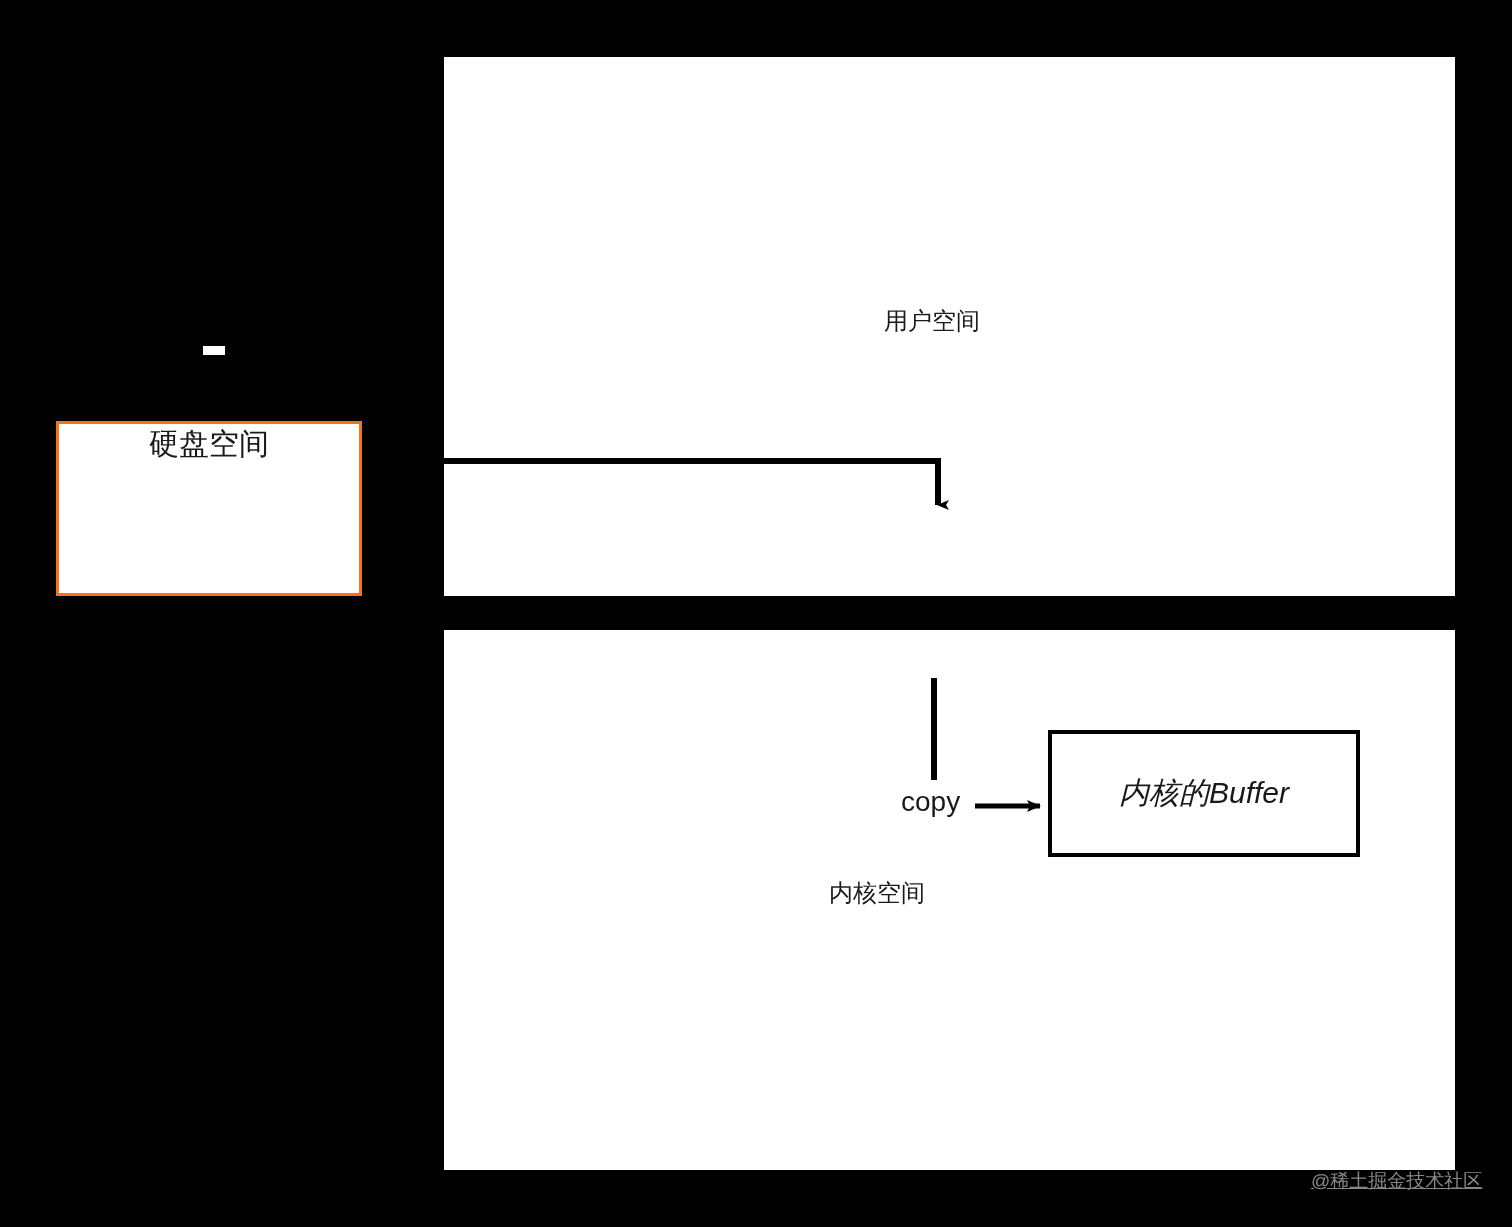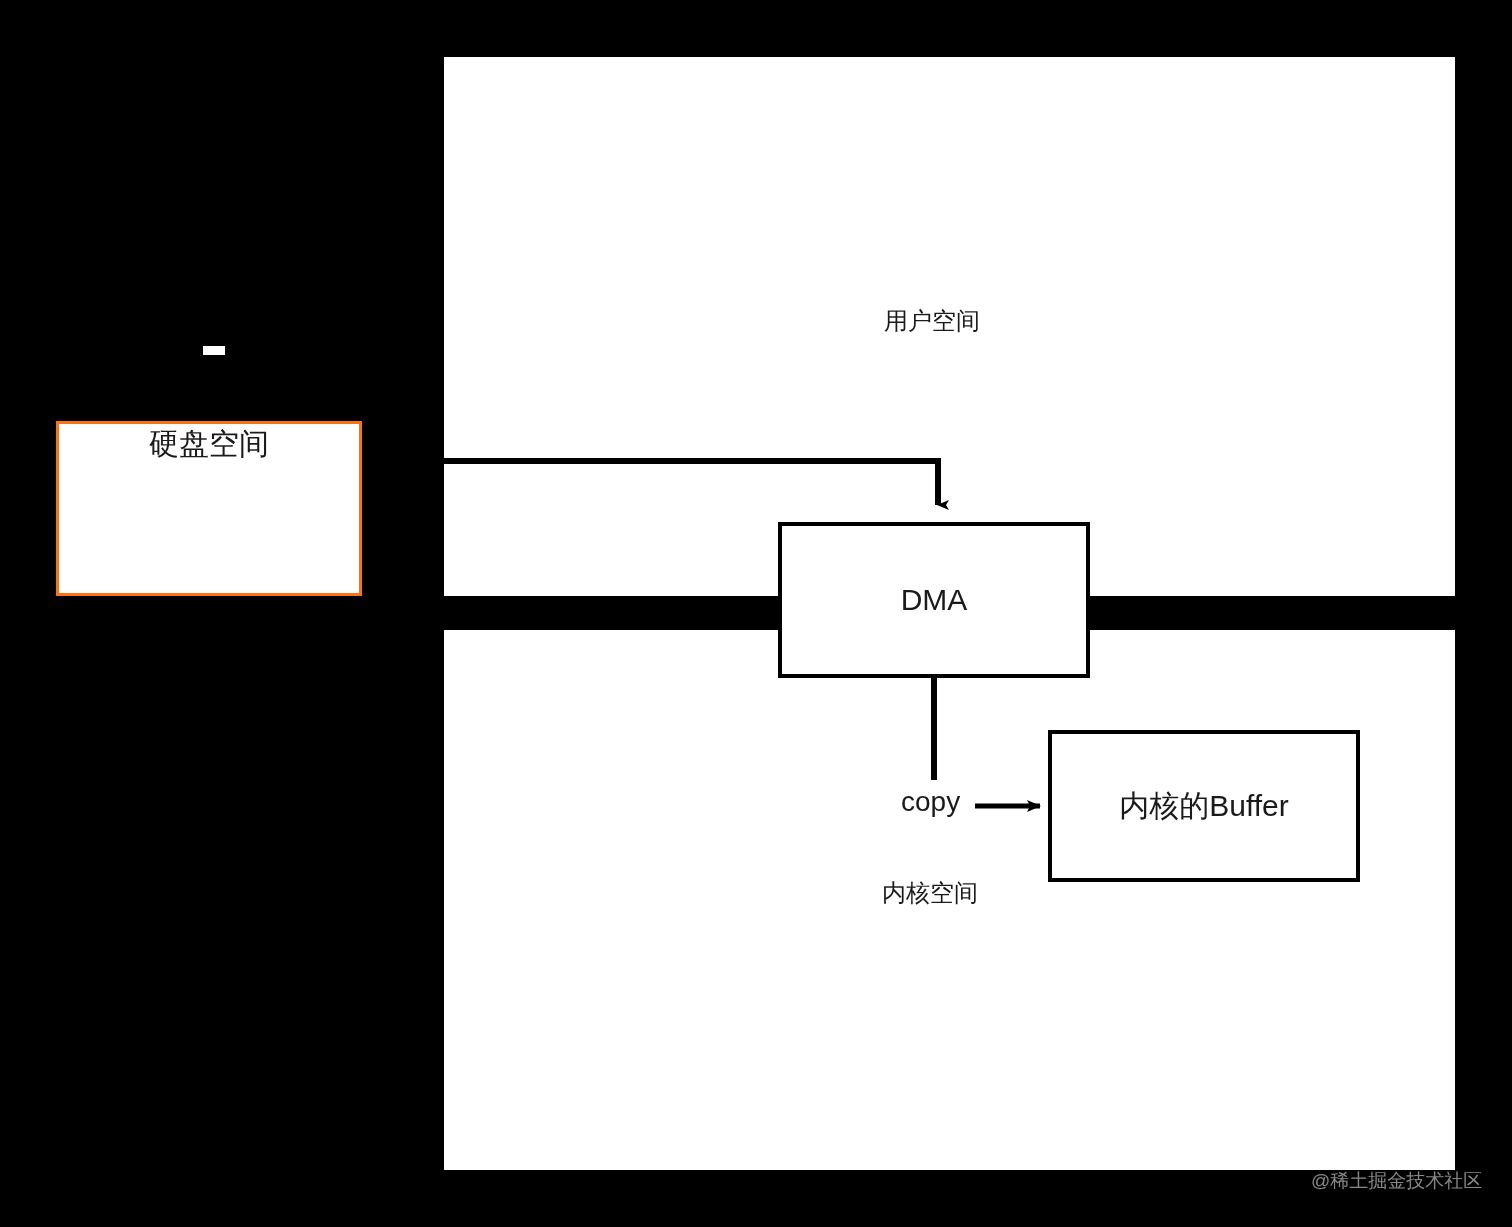--- a/index.html
+++ b/index.html
@@ -25,21 +25,21 @@
   #kernel-space-panel{ left: 444px; top: 630px; width: 1011px; height: 540px; }
 
   .space-label {
     position: absolute;
     color: #1a1a1a;
     font-size: 24px;
     line-height: 1;
     white-space: nowrap;
   }
   #user-space-label   { left: 884px; top: 309px; }
-  #kernel-space-label { left: 882px; top: 881px; }
+  #kernel-space-label { left: 829px; top: 881px; }
 
   
   #disk-box {
     position: absolute;
     left: 56px; top: 421px;
     width: 306px; height: 175px;
     background: #ffffff;
     border: 3px solid #f97316;
     box-sizing: border-box;
     display: flex;
@@ -90,28 +90,29 @@
     align-items: center;
     justify-content: center;
     z-index: 5;
   }
   #dma-box .box-text { font-size: 30px; color: #1a1a1a; }
 
   
   #kernel-buffer-box {
     position: absolute;
     left: 1048px; top: 730px;
-    width: 312px; height: 152px;
+    width: 312px; height: 127px;
     background: #ffffff;
     border: 4px solid #000000;
     box-sizing: border-box;
     display: flex;
     align-items: center;
     justify-content: center;
     z-index: 4;
+    font-style: italic;
   }
   #kernel-buffer-box .box-text { font-size: 30px; color: #1a1a1a; }
 
   
   #connectors {
     position: absolute;
     left: 0; top: 0;
     width: 1512px; height: 1227px;
     z-index: 6;
     pointer-events: none;
@@ -129,20 +130,21 @@
 
   
   #watermark {
     position: absolute;
     left: 1311px; top: 1168px;
     font-size: 19px;
     color: #d8d8d8;
     opacity: 0.62;
     white-space: nowrap;
     z-index: 9;
+    text-decoration: underline;
   }
 </style>
 </head>
 <body>
 
 <div id="canvas">
 
   <div id="user-space-panel" class="space-panel"></div>
 
   <div id="kernel-space-panel" class="space-panel"></div>
@@ -152,23 +154,20 @@
   <div id="user-space-label" class="space-label">用户空间</div>
 
   <div id="kernel-space-label" class="space-label">内核空间</div>
 
   <div id="systemcall-artifact"></div>
 
   <div id="disk-box">
     <span class="box-text">硬盘空间</span>
   </div>
 
-  <div id="dma-box">
-    <span class="box-text">DMA</span>
-  </div>
 
   <div id="kernel-buffer-box">
     <span class="box-text">内核的Buffer</span>
   </div>
 
   <svg id="connectors" viewBox="0 0 1512 1227">
     <defs>
       <marker id="arrowhead-down" markerWidth="14" markerHeight="14" refX="5" refY="11" orient="auto" markerUnits="userSpaceOnUse">
         <path d="M 0 0 L 5 12 L 10 0 L 5 3 Z" fill="#000000"></path>
       </marker>

